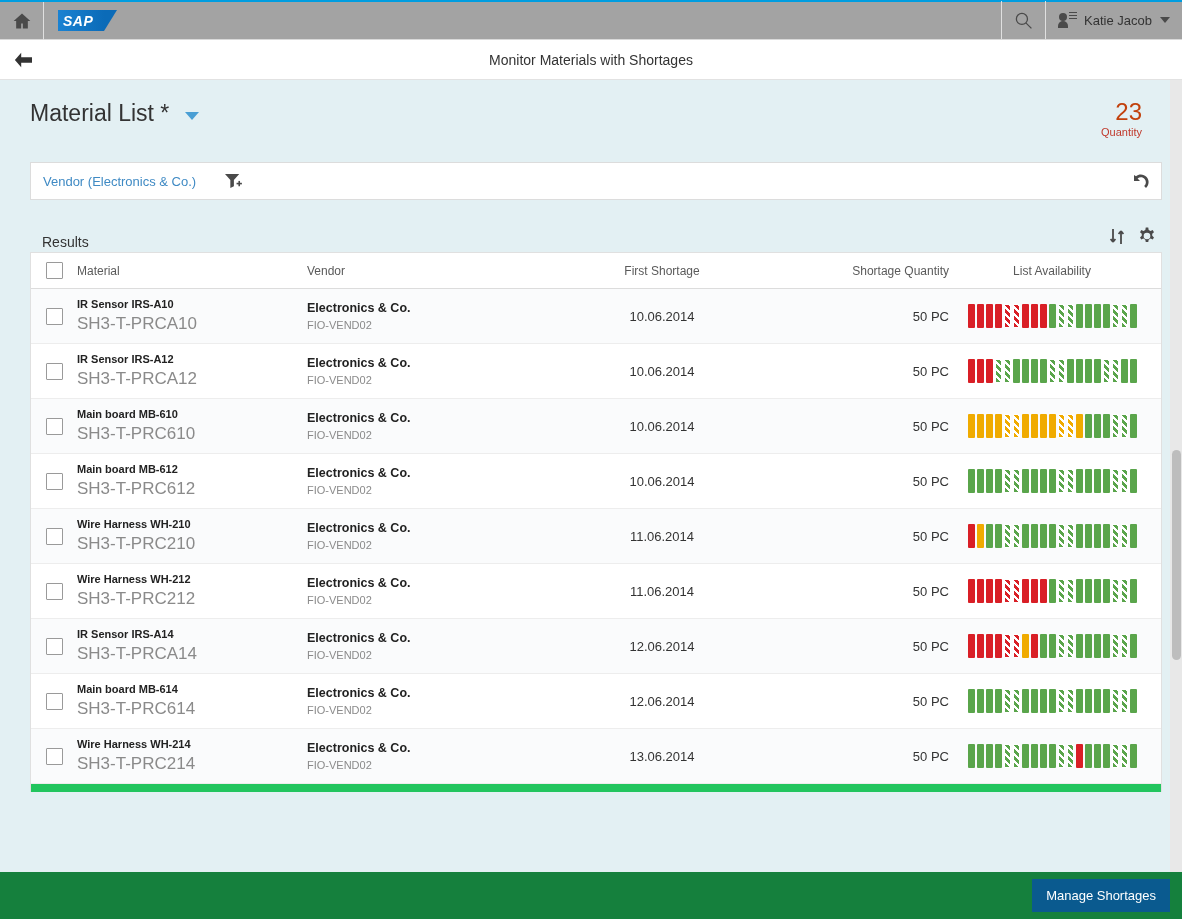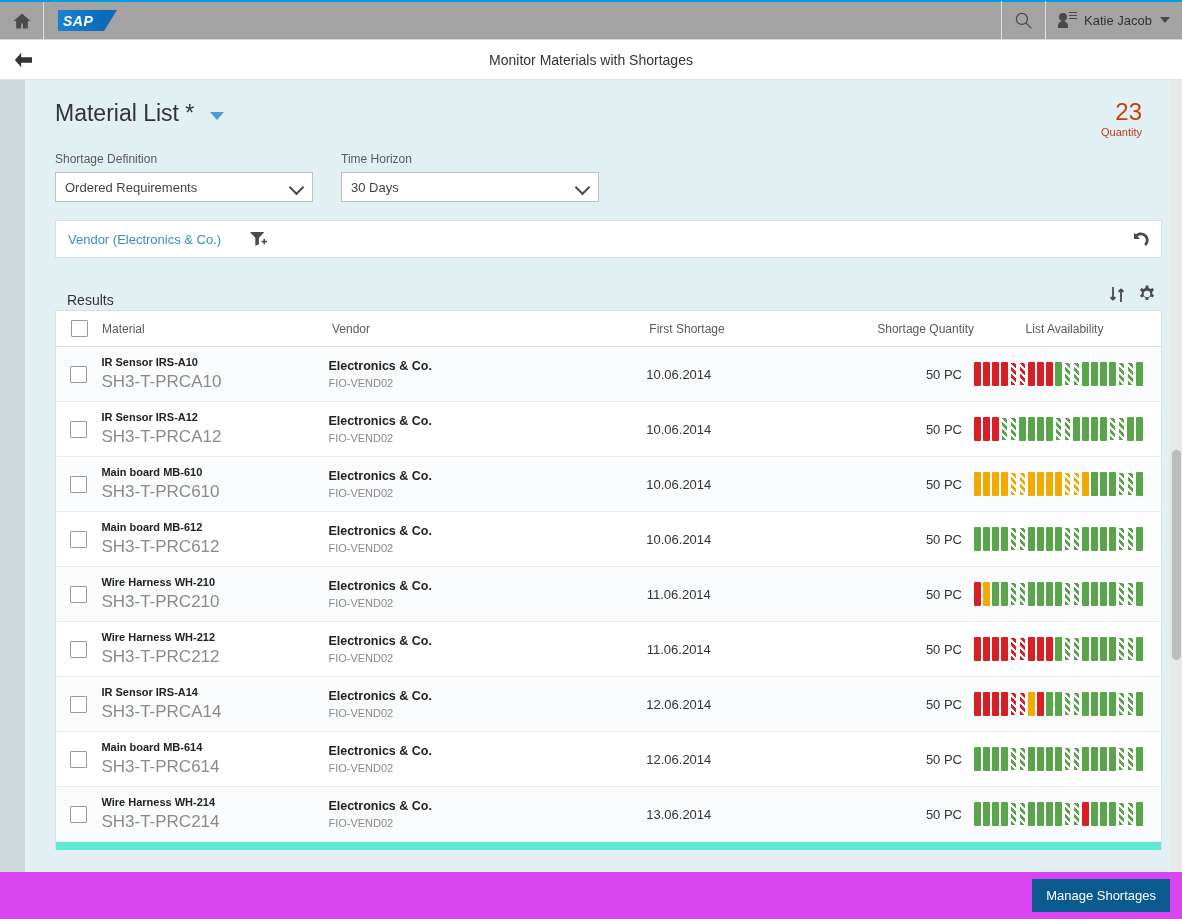--- a/index.html
+++ b/index.html
@@ -122,21 +122,20 @@
     font-size: 14px; color: #333;
     pointer-events: none;
   }
 
   
   .content-wrap {
     flex: 1 1 auto;
     position: relative;
     overflow: hidden;
     display: flex;
-    margin-left: 25px;
   }
   .content {
     flex: 1 1 auto;
     background: #e3f0f3;
     padding: 0 10px 0 10px;
     overflow: hidden;
     position: relative;
   }
 
   
@@ -231,21 +230,21 @@
   .tool-icon {
     width: 30px; height: 28px;
     display: flex; align-items: center; justify-content: center;
     cursor: pointer;
   }
   .tool-icon svg { fill: #4a4a4a; }
 
   
   .table-card {
     margin: 2px 10px 0 20px;
-    background: #5eead4;
+    background: #22c55e;
     border: 1px solid #e0e0e0;
     border-bottom: none;
     height: 540px;
     overflow: hidden;
   }
   .thead {
     display: flex; align-items: center;
     height: 36px;
     border-bottom: 1px solid #dcdcdc;
     background: #fff;
@@ -306,21 +305,21 @@
   }
   .bar.orange-h {
     background: repeating-linear-gradient(45deg, #f0ab00 0 3px, #ffffff 3px 5px);
     border: 1px solid #ffffff;
   }
 
   
   .footer {
     position: absolute; left: 0; right: 0; bottom: 0;
     height: 47px;
-    background: #d946ef;
+    background: #15803d;
     display: flex; align-items: center; justify-content: flex-end;
     padding-right: 12px;
     z-index: 5;
   }
   .footer-btn {
     background: #0a5a8f;
     color: #fff;
     font-size: 13px;
     border: none;
     height: 33px;
@@ -402,36 +401,20 @@
           <span class="variant-title">Material List *</span>
           <span class="variant-chevron"></span>
         </div>
         <div class="variant-spacer"></div>
         <div class="counter">
           <div class="counter-num">23</div>
           <div class="counter-lbl">Quantity</div>
         </div>
       </div>
 
-      <div class="filters">
-        <div class="field-group">
-          <div class="field-label">Shortage Definition</div>
-          <div class="select-box w1">
-            <span class="select-val">Ordered Requirements</span>
-            <span class="select-arrow"></span>
-          </div>
-        </div>
-        <div class="field-group">
-          <div class="field-label">Time Horizon</div>
-          <div class="select-box w2">
-            <span class="select-val">30 Days</span>
-            <span class="select-arrow"></span>
-          </div>
-        </div>
-      </div>
 
       <div class="filterbar">
         <span class="filter-link">Vendor (Electronics &amp; Co.)</span>
         <span class="addfilter-icon">
           <svg viewBox="0 0 20 18">
             <path d="M1 1 H17 L11 8 V15 L7 17 V8 Z"></path>
             <rect x="14" y="11" width="6" height="1.8"></rect>
             <rect x="16.1" y="8.9" width="1.8" height="6"></rect>
           </svg>
         </span>

